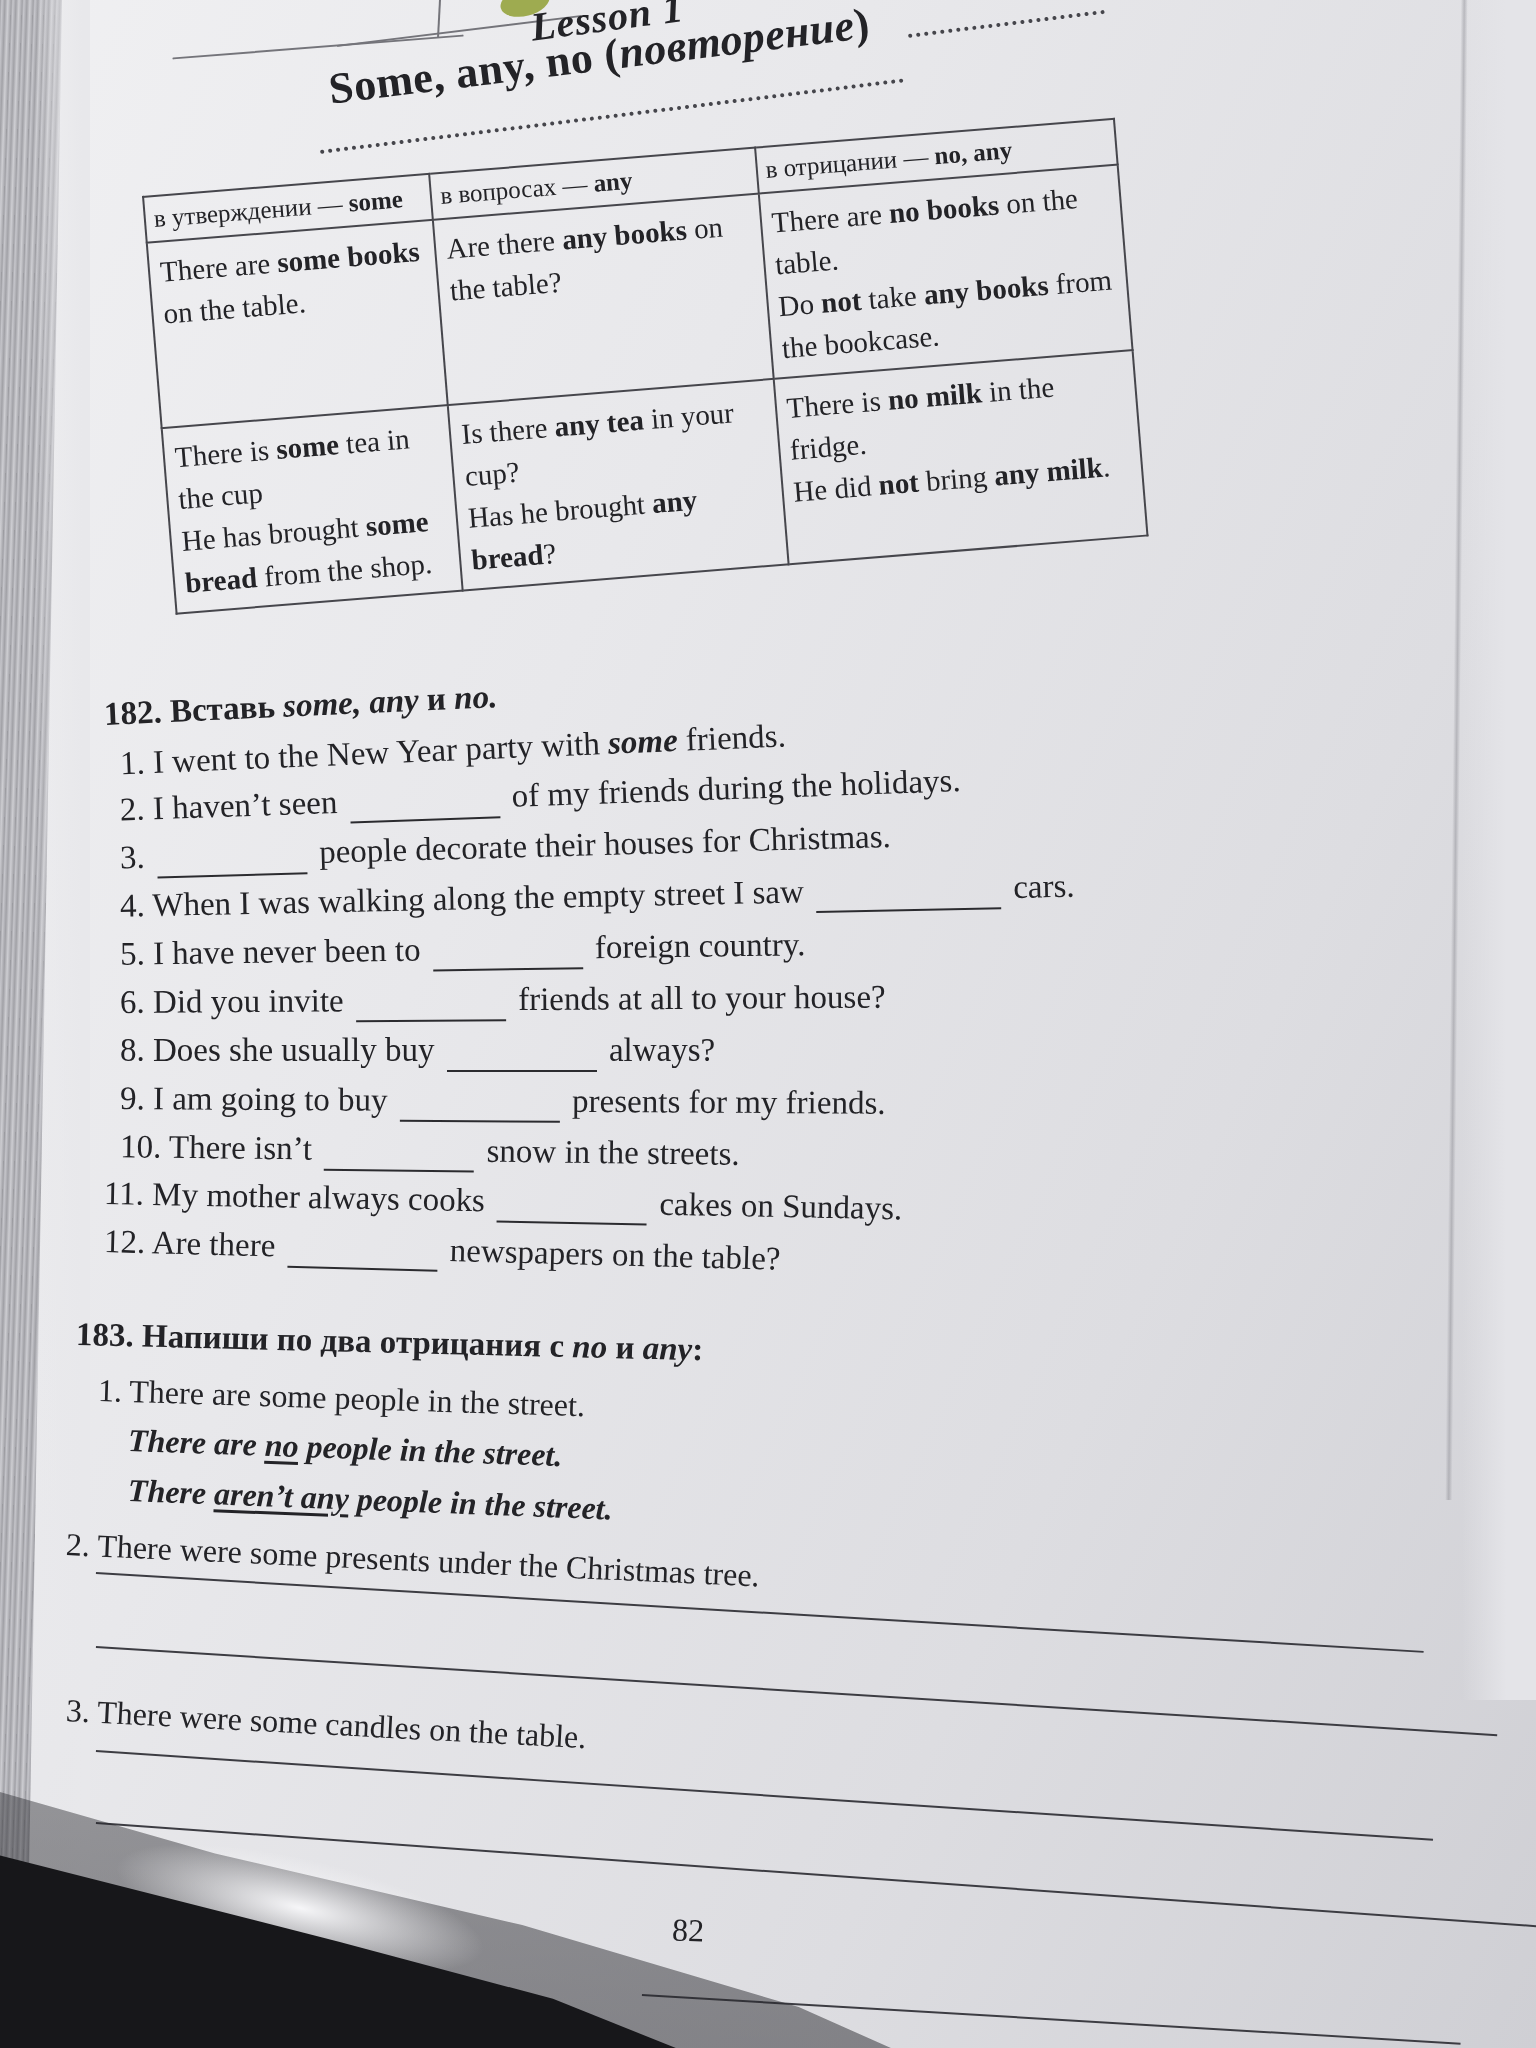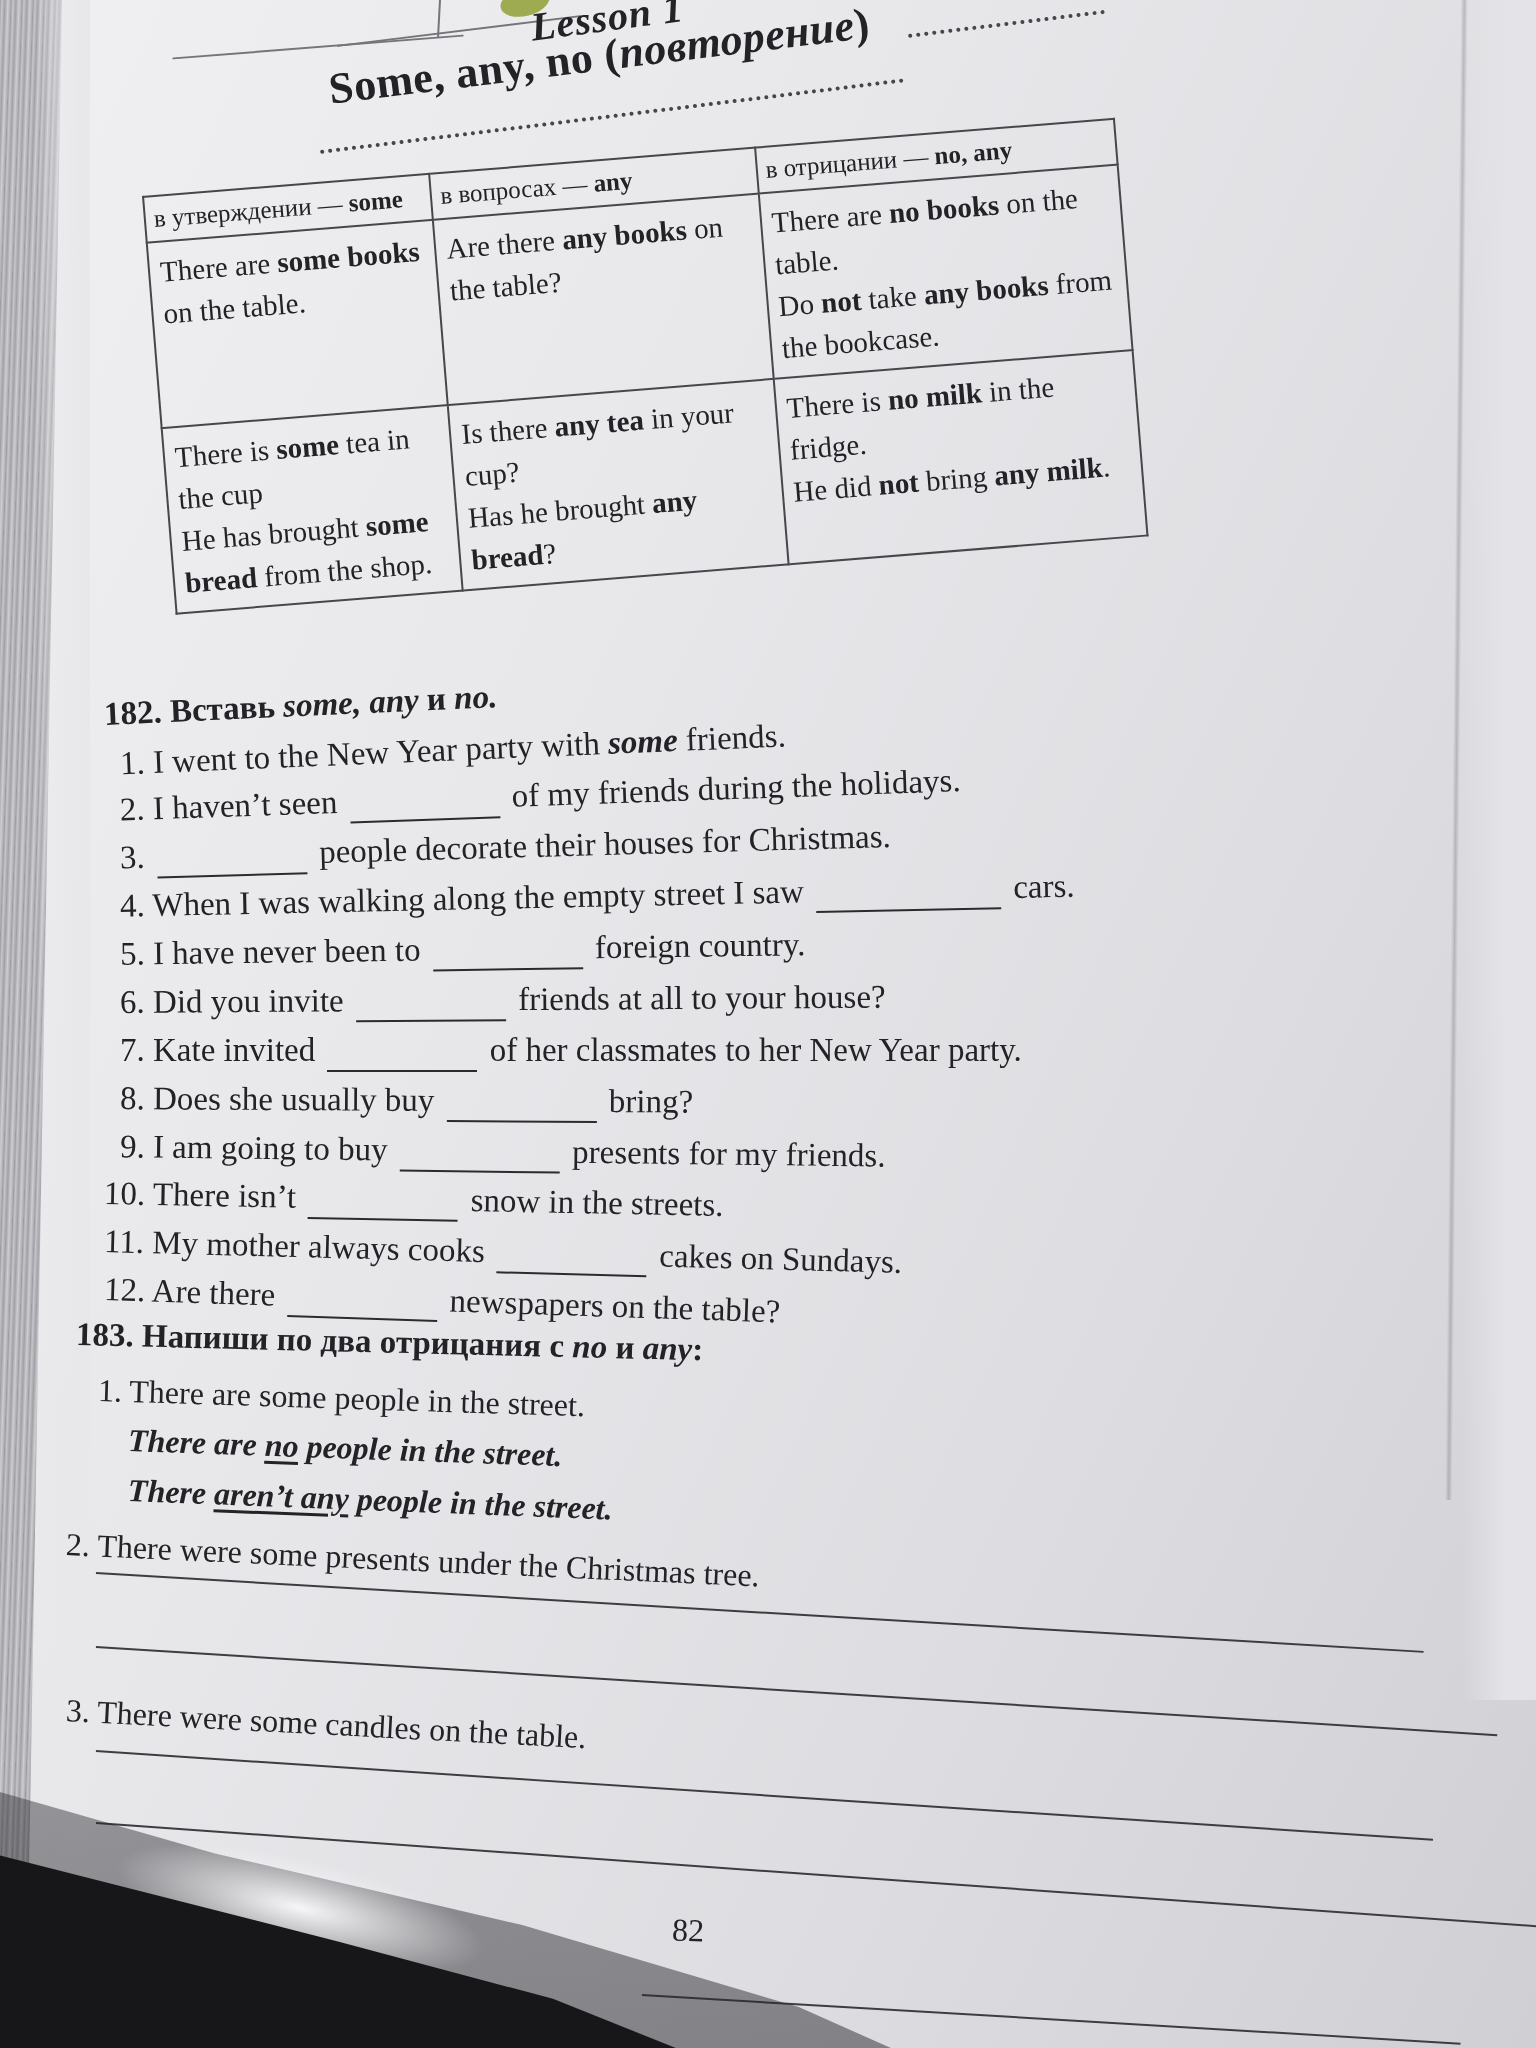--- a/index.html
+++ b/index.html
@@ -166,24 +166,21 @@
       <div class="item">
           <div class="tline"><span>4. When I was walking along the empty street I saw </span><span class="blank" style="width: 185px;">&nbsp;</span><span> cars.</span></div>
         </div>
       <div class="item">
           <div class="tline"><span>5. I have never been to </span><span class="blank" style="width: 150px;">&nbsp;</span><span> foreign country.</span></div>
         </div>
       <div class="item">
           <div class="tline"><span>6. Did you invite </span><span class="blank" style="width: 150px;">&nbsp;</span><span> friends at all to your house?</span></div>
         </div>
       <div class="item">
-          <div class="tline"><span>7. Kate invited </span><span class="blank" style="width: 150px;">&nbsp;</span><span> of her classmates to her New Year party.</span></div>
-        </div>
-      <div class="item">
-          <div class="tline"><span>8. Does she usually buy </span><span class="blank" style="width: 150px;">&nbsp;</span><span> bring?</span></div>
+          <div class="tline"><span>8. Does she usually buy </span><span class="blank" style="width: 150px;">&nbsp;</span><span> always?</span></div>
         </div>
       <div class="item">
           <div class="tline"><span>9. I am going to buy </span><span class="blank" style="width: 160px;">&nbsp;</span><span> presents for my friends.</span></div>
         </div>
       <div class="item">
           <div class="tline"><span>10. There isn’t </span><span class="blank" style="width: 150px;">&nbsp;</span><span> snow in the streets.</span></div>
         </div>
       <div class="item">
           <div class="tline"><span>11. My mother always cooks </span><span class="blank" style="width: 150px;">&nbsp;</span><span> cakes on Sundays.</span></div>
         </div>

